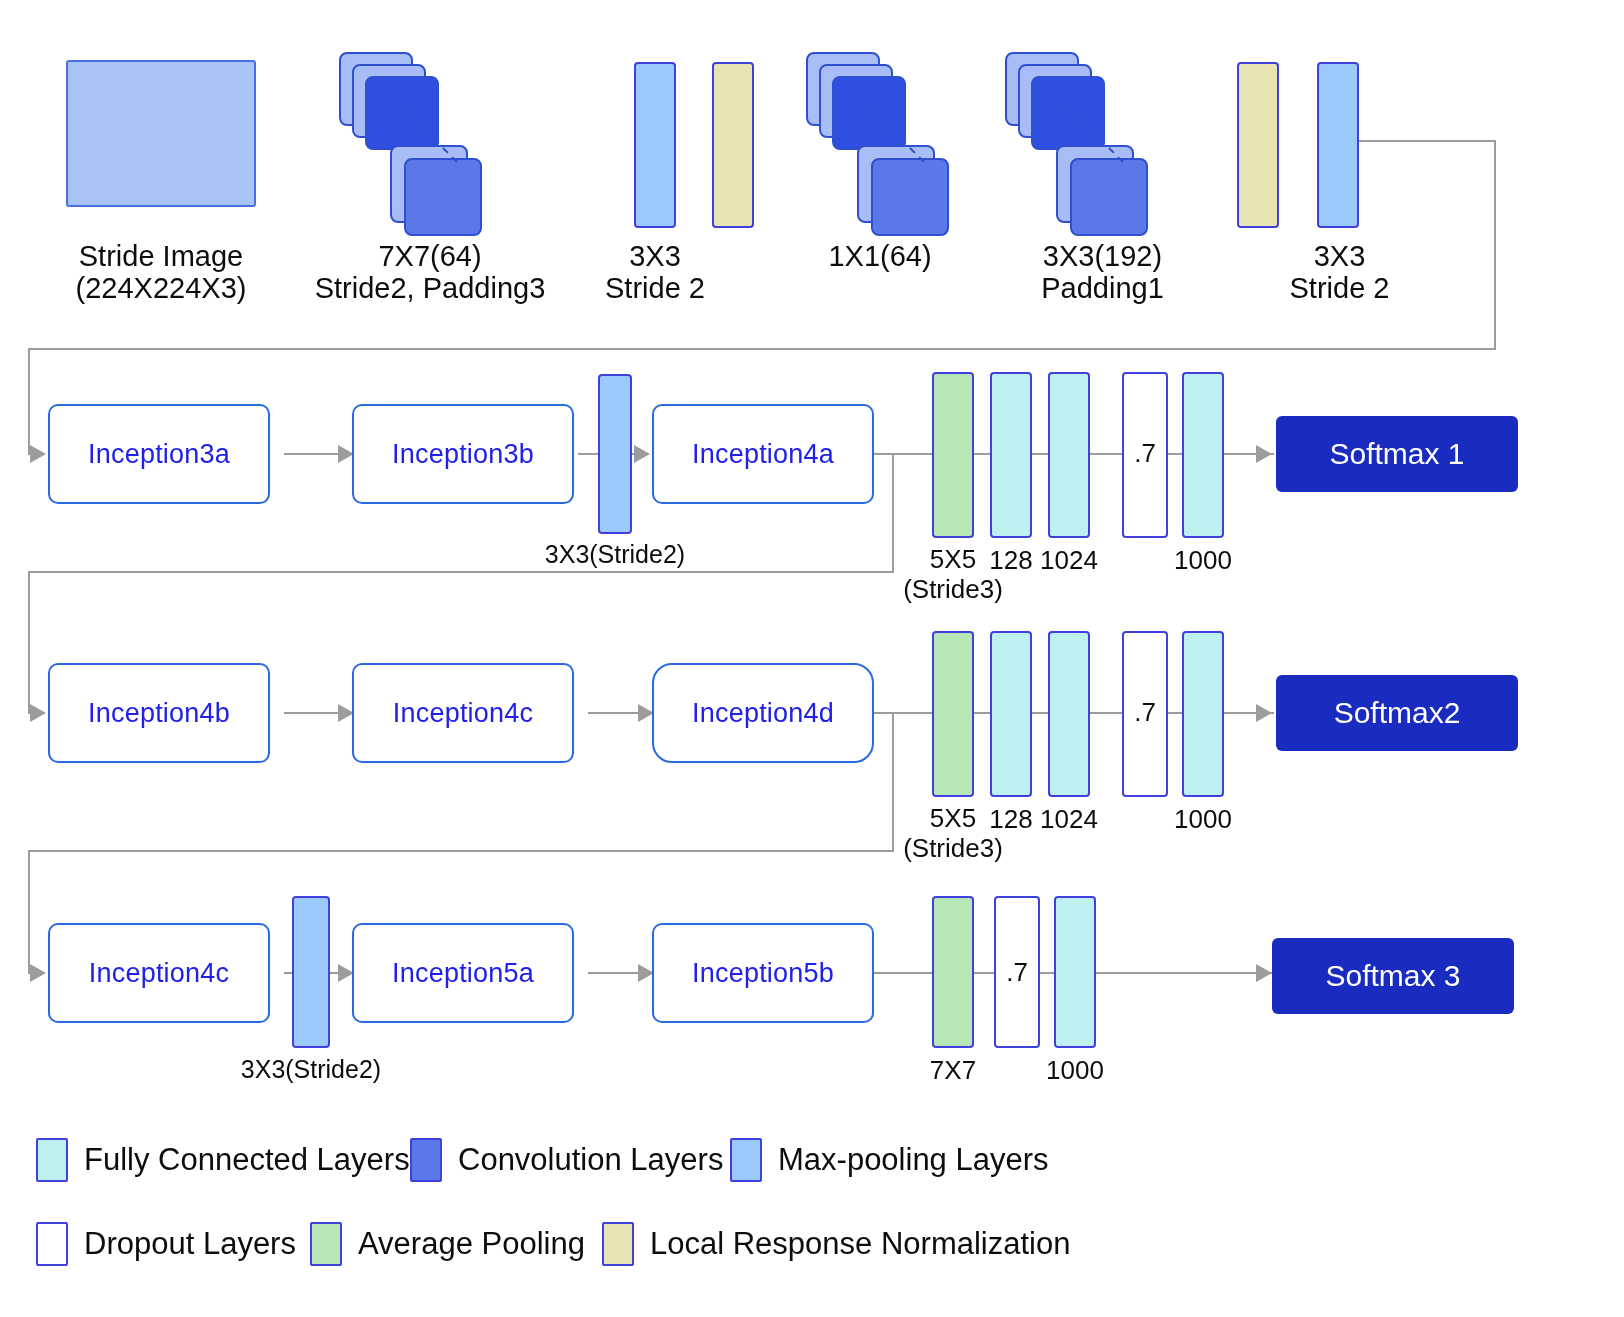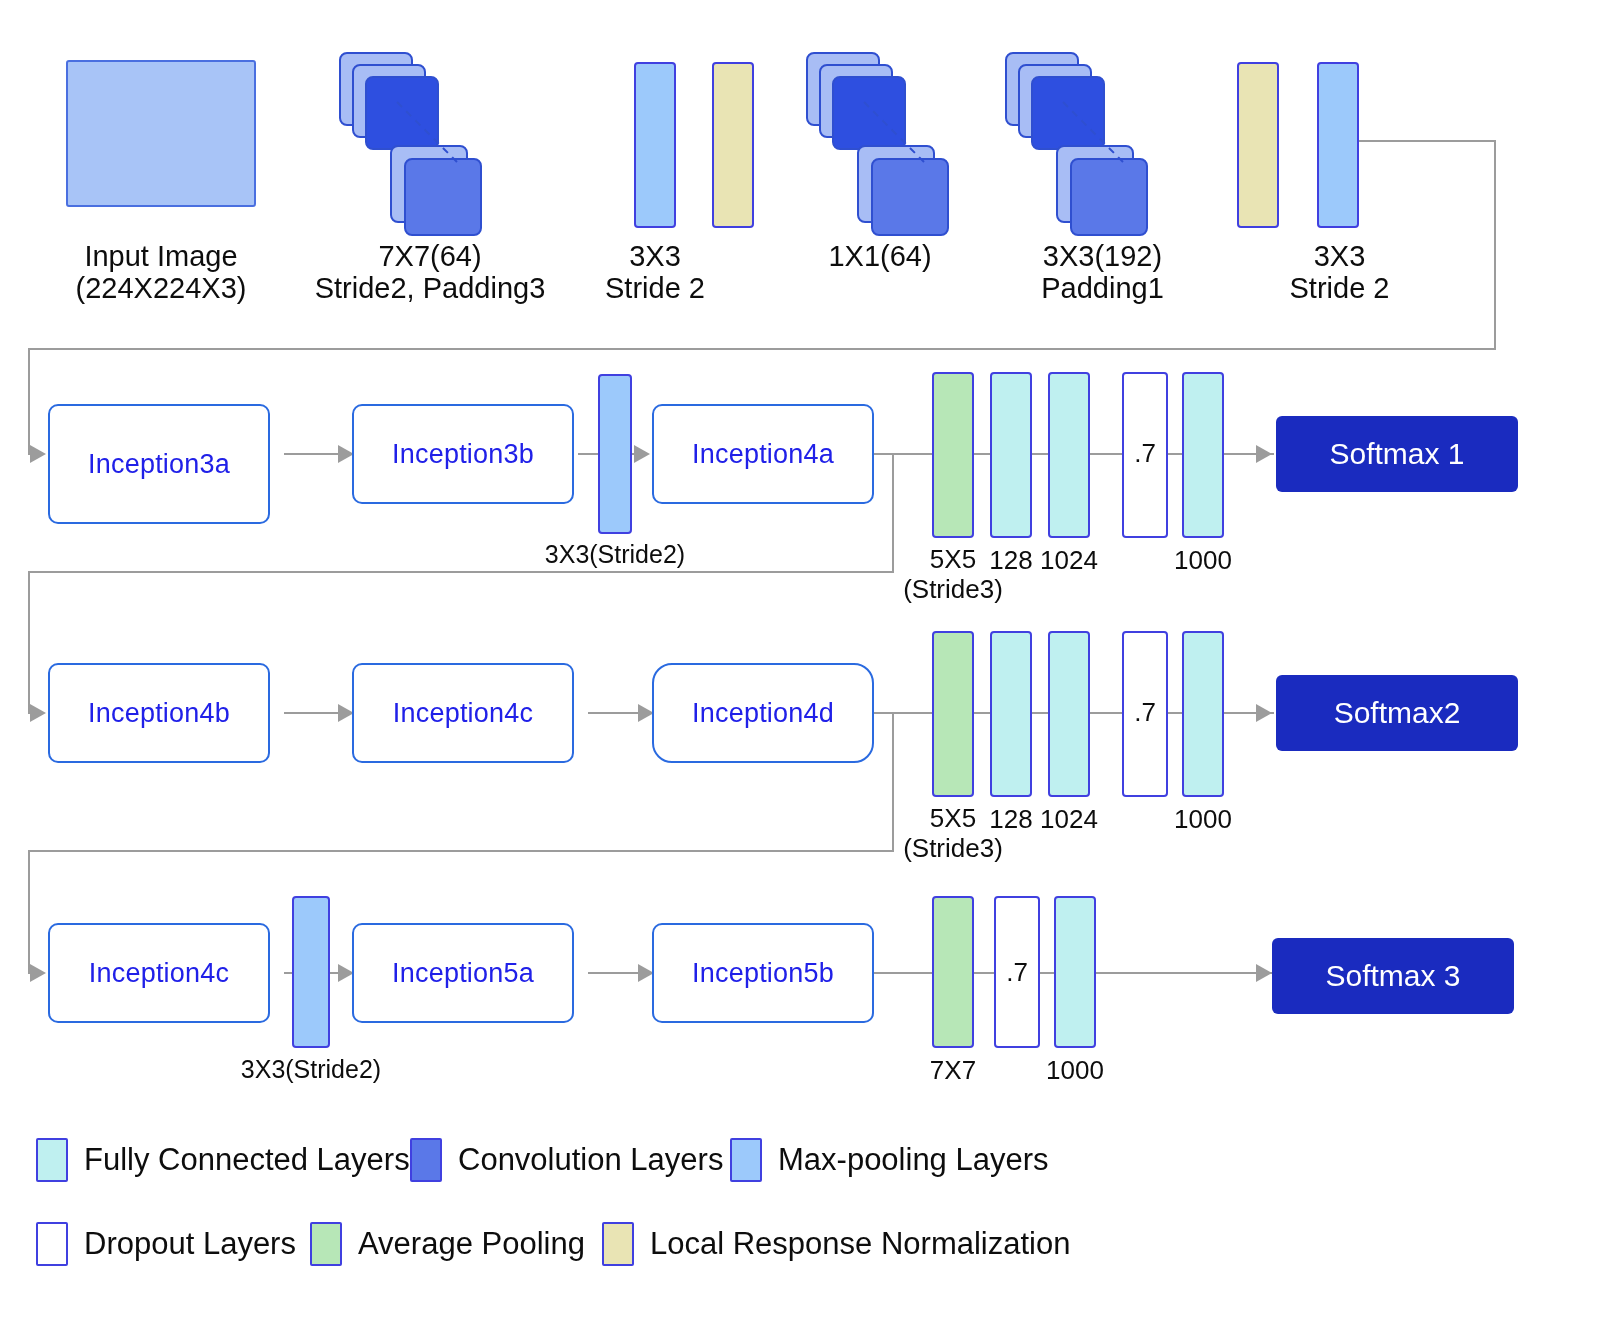--- a/index.html
+++ b/index.html
@@ -102,21 +102,21 @@
     border-radius:2px;
   }
   .legtext{font-size:31px;color:#0d0d0d;white-space:nowrap;}
 </style>
 </head>
 <body>
 
 <div id="stage">
 
   <div class="bar" id="shape-input" style="left: 66px; top: 60px; width: 190px; height: 147px; border-color: rgb(74, 111, 224); border-radius: 3px; background: rgb(168, 196, 247);"></div>
-  <div class="caption" style="left:30px;top:240px;width:262px;">Input Image
+  <div class="caption" style="left:30px;top:240px;width:262px;">Stride Image
 (224X224X3)</div>
 
   <div>
     <div class="sq" id="c1a" style="left: 339px; top: 52px; width: 74px; height: 74px; background: rgb(168, 189, 245);"></div>
     <div class="sq" id="c1b" style="left: 352px; top: 64px; width: 74px; height: 74px; background: rgb(168, 189, 245);"></div>
     <div class="sq" id="c1c" style="left: 365px; top: 76px; width: 74px; height: 74px; background: rgb(46, 79, 224);"></div>
     <svg class="dashdiag" style="left:395px;top:100px;width:70px;height:70px;" viewBox="0 0 70 70">
       <line x1="2" y1="2" x2="62" y2="62" stroke="#2f4fd0" stroke-width="2" stroke-dasharray="7 6"></line>
     </svg>
     <div class="sq" id="c1d" style="left: 390px; top: 145px; width: 78px; height: 78px; background: rgb(168, 189, 245);"></div>
@@ -162,21 +162,21 @@
   <div class="caption" style="left:1262px;top:240px;width:155px;">3X3
 Stride 2</div>
 
   <div class="hline" style="left:1359px;top:140px;width:135px;"></div>
   <div class="vline" style="left:1494px;top:140px;height:208px;"></div>
   <div class="hline" style="left:28px;top:348px;width:1468px;"></div>
   <div class="vline" style="left:28px;top:348px;height:105px;"></div>
   <div class="hline" style="left:28px;top:453px;width:16px;"></div>
   <div class="arrowhead" style="left:30px;top:445px;"></div>
 
-  <div class="inception" style="left:48px;top:404px;width:222px;height:120px;">Inception3a</div>
+  <div class="inception" style="left:48px;top:404px;width:222px;height:100px;">Inception3a</div>
   <div class="hline" style="left:284px;top:453px;width:54px;"></div>
   <div class="arrowhead" style="left:338px;top:445px;"></div>
 
   <div class="inception" style="left:352px;top:404px;width:222px;height:100px;">Inception3b</div>
   <div class="hline" style="left:578px;top:453px;width:56px;"></div>
   <div class="arrowhead" style="left:634px;top:445px;"></div>
 
   <div class="bar" id="shape-r1mp" style="left: 598px; top: 374px; width: 34px; height: 160px; z-index: 5; background: rgb(156, 201, 251);"></div>
   <div class="smallcap" style="left:540px;top:540px;width:150px;">3X3(Stride2)</div>
 

